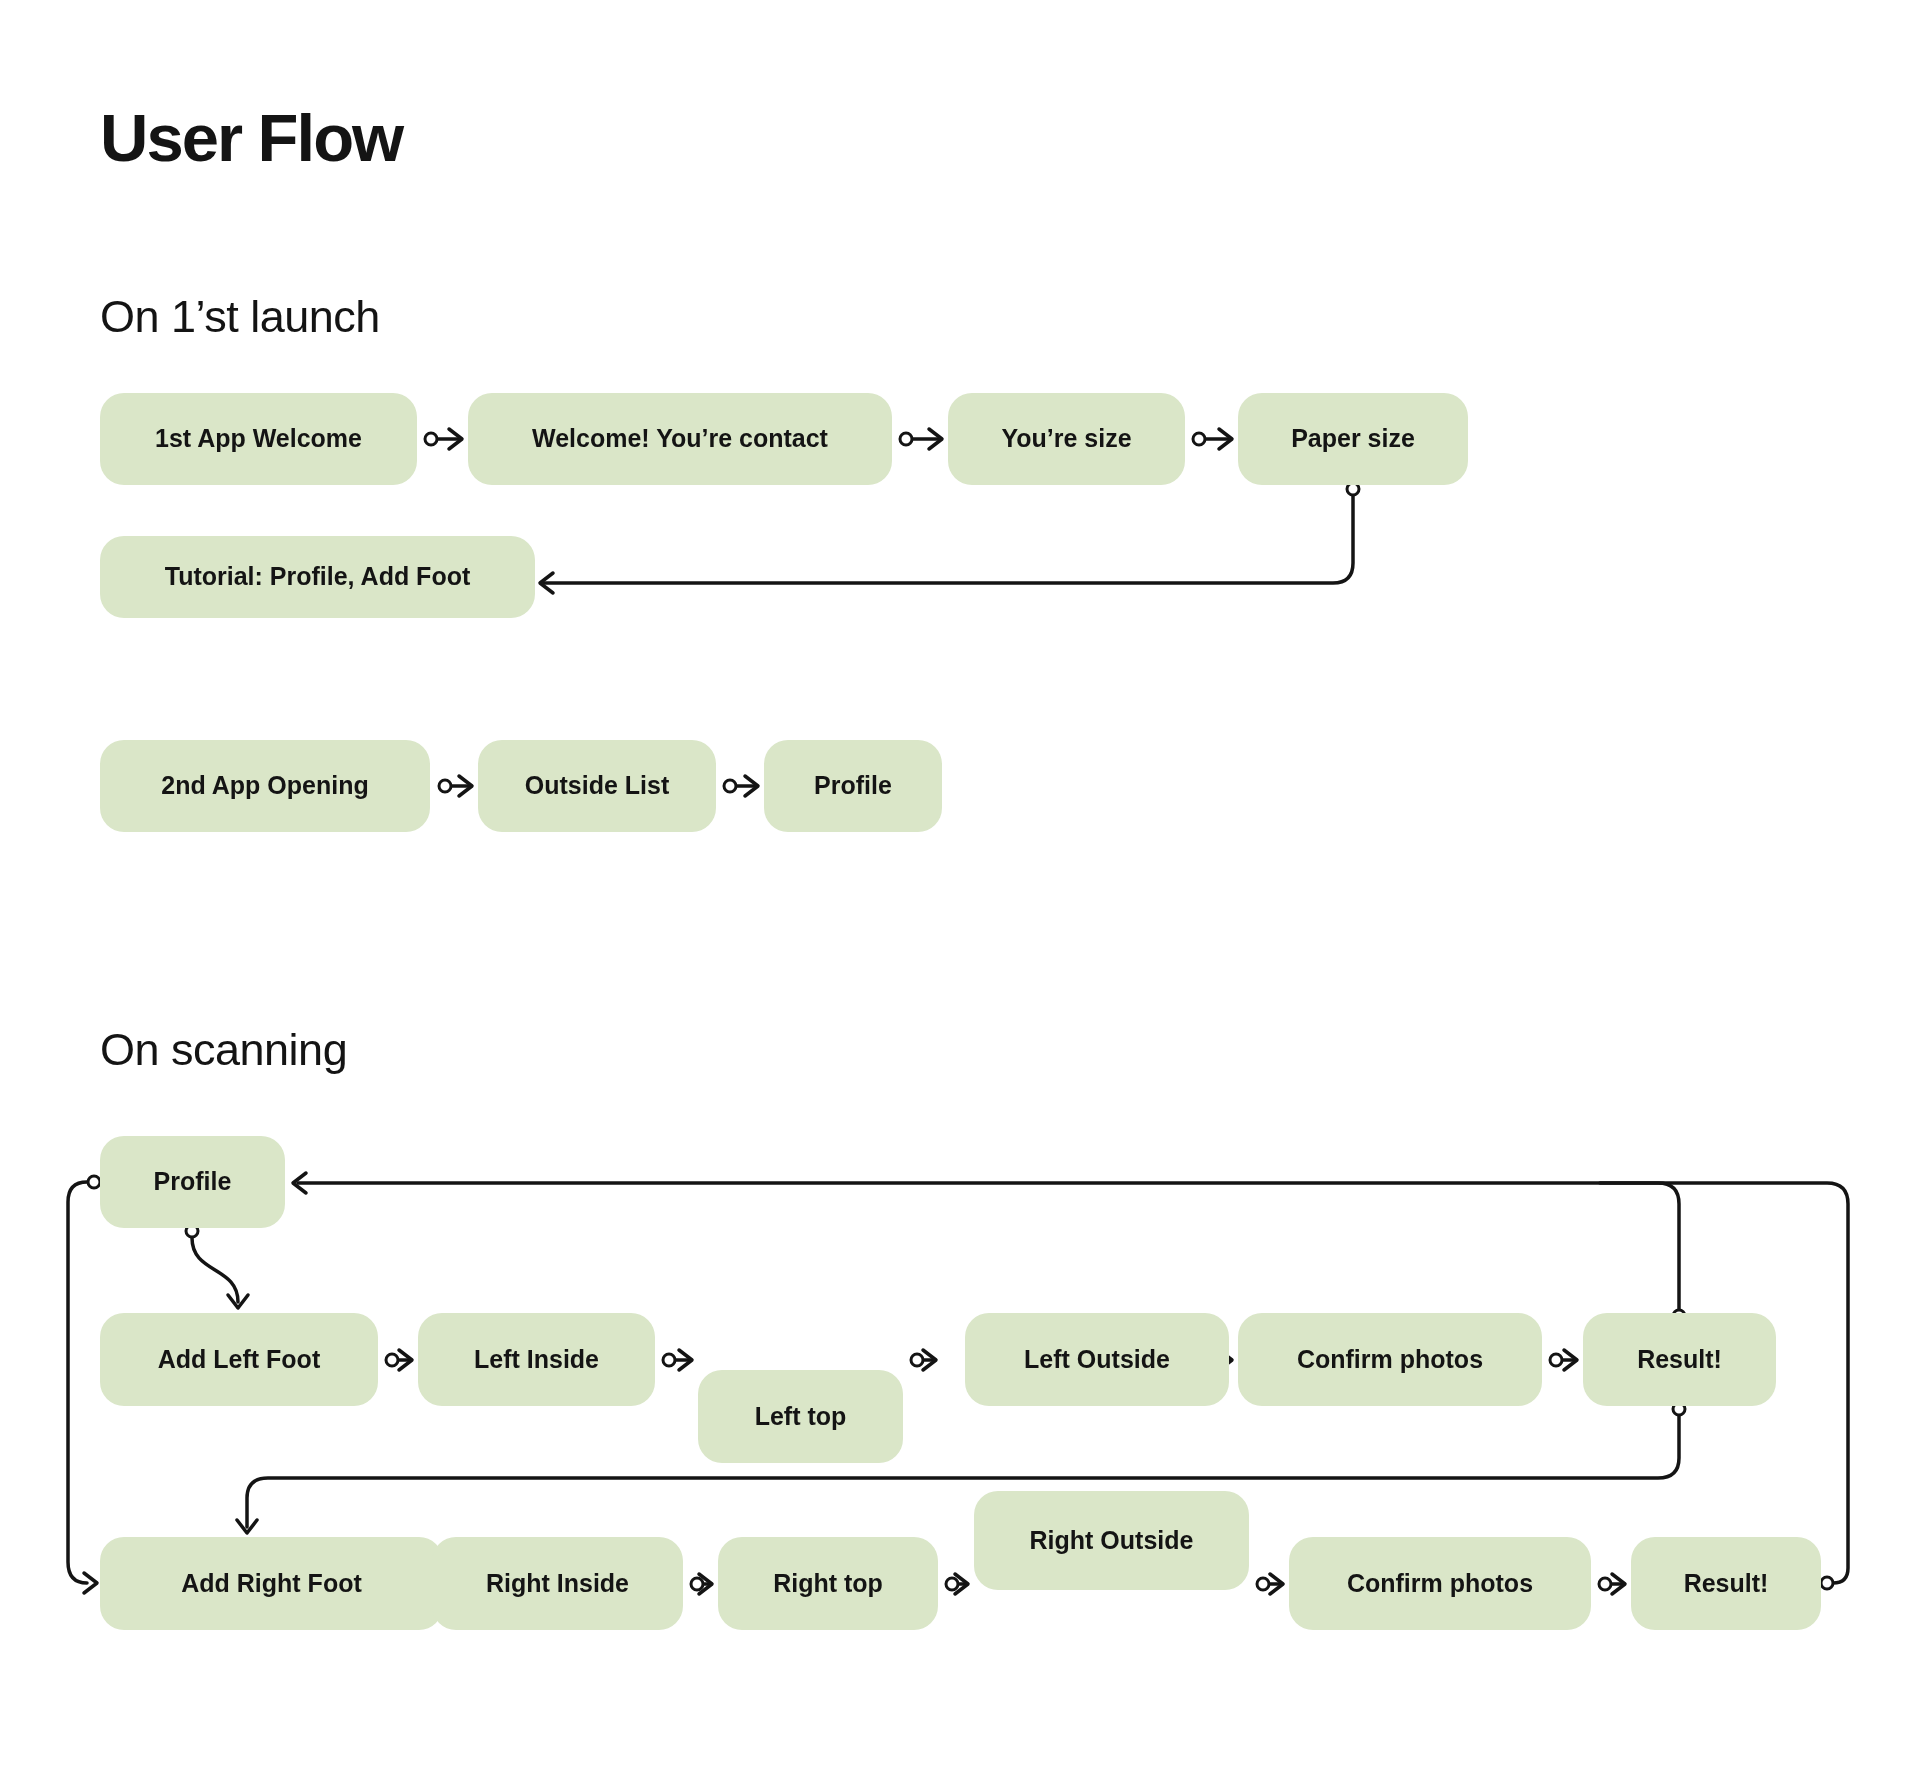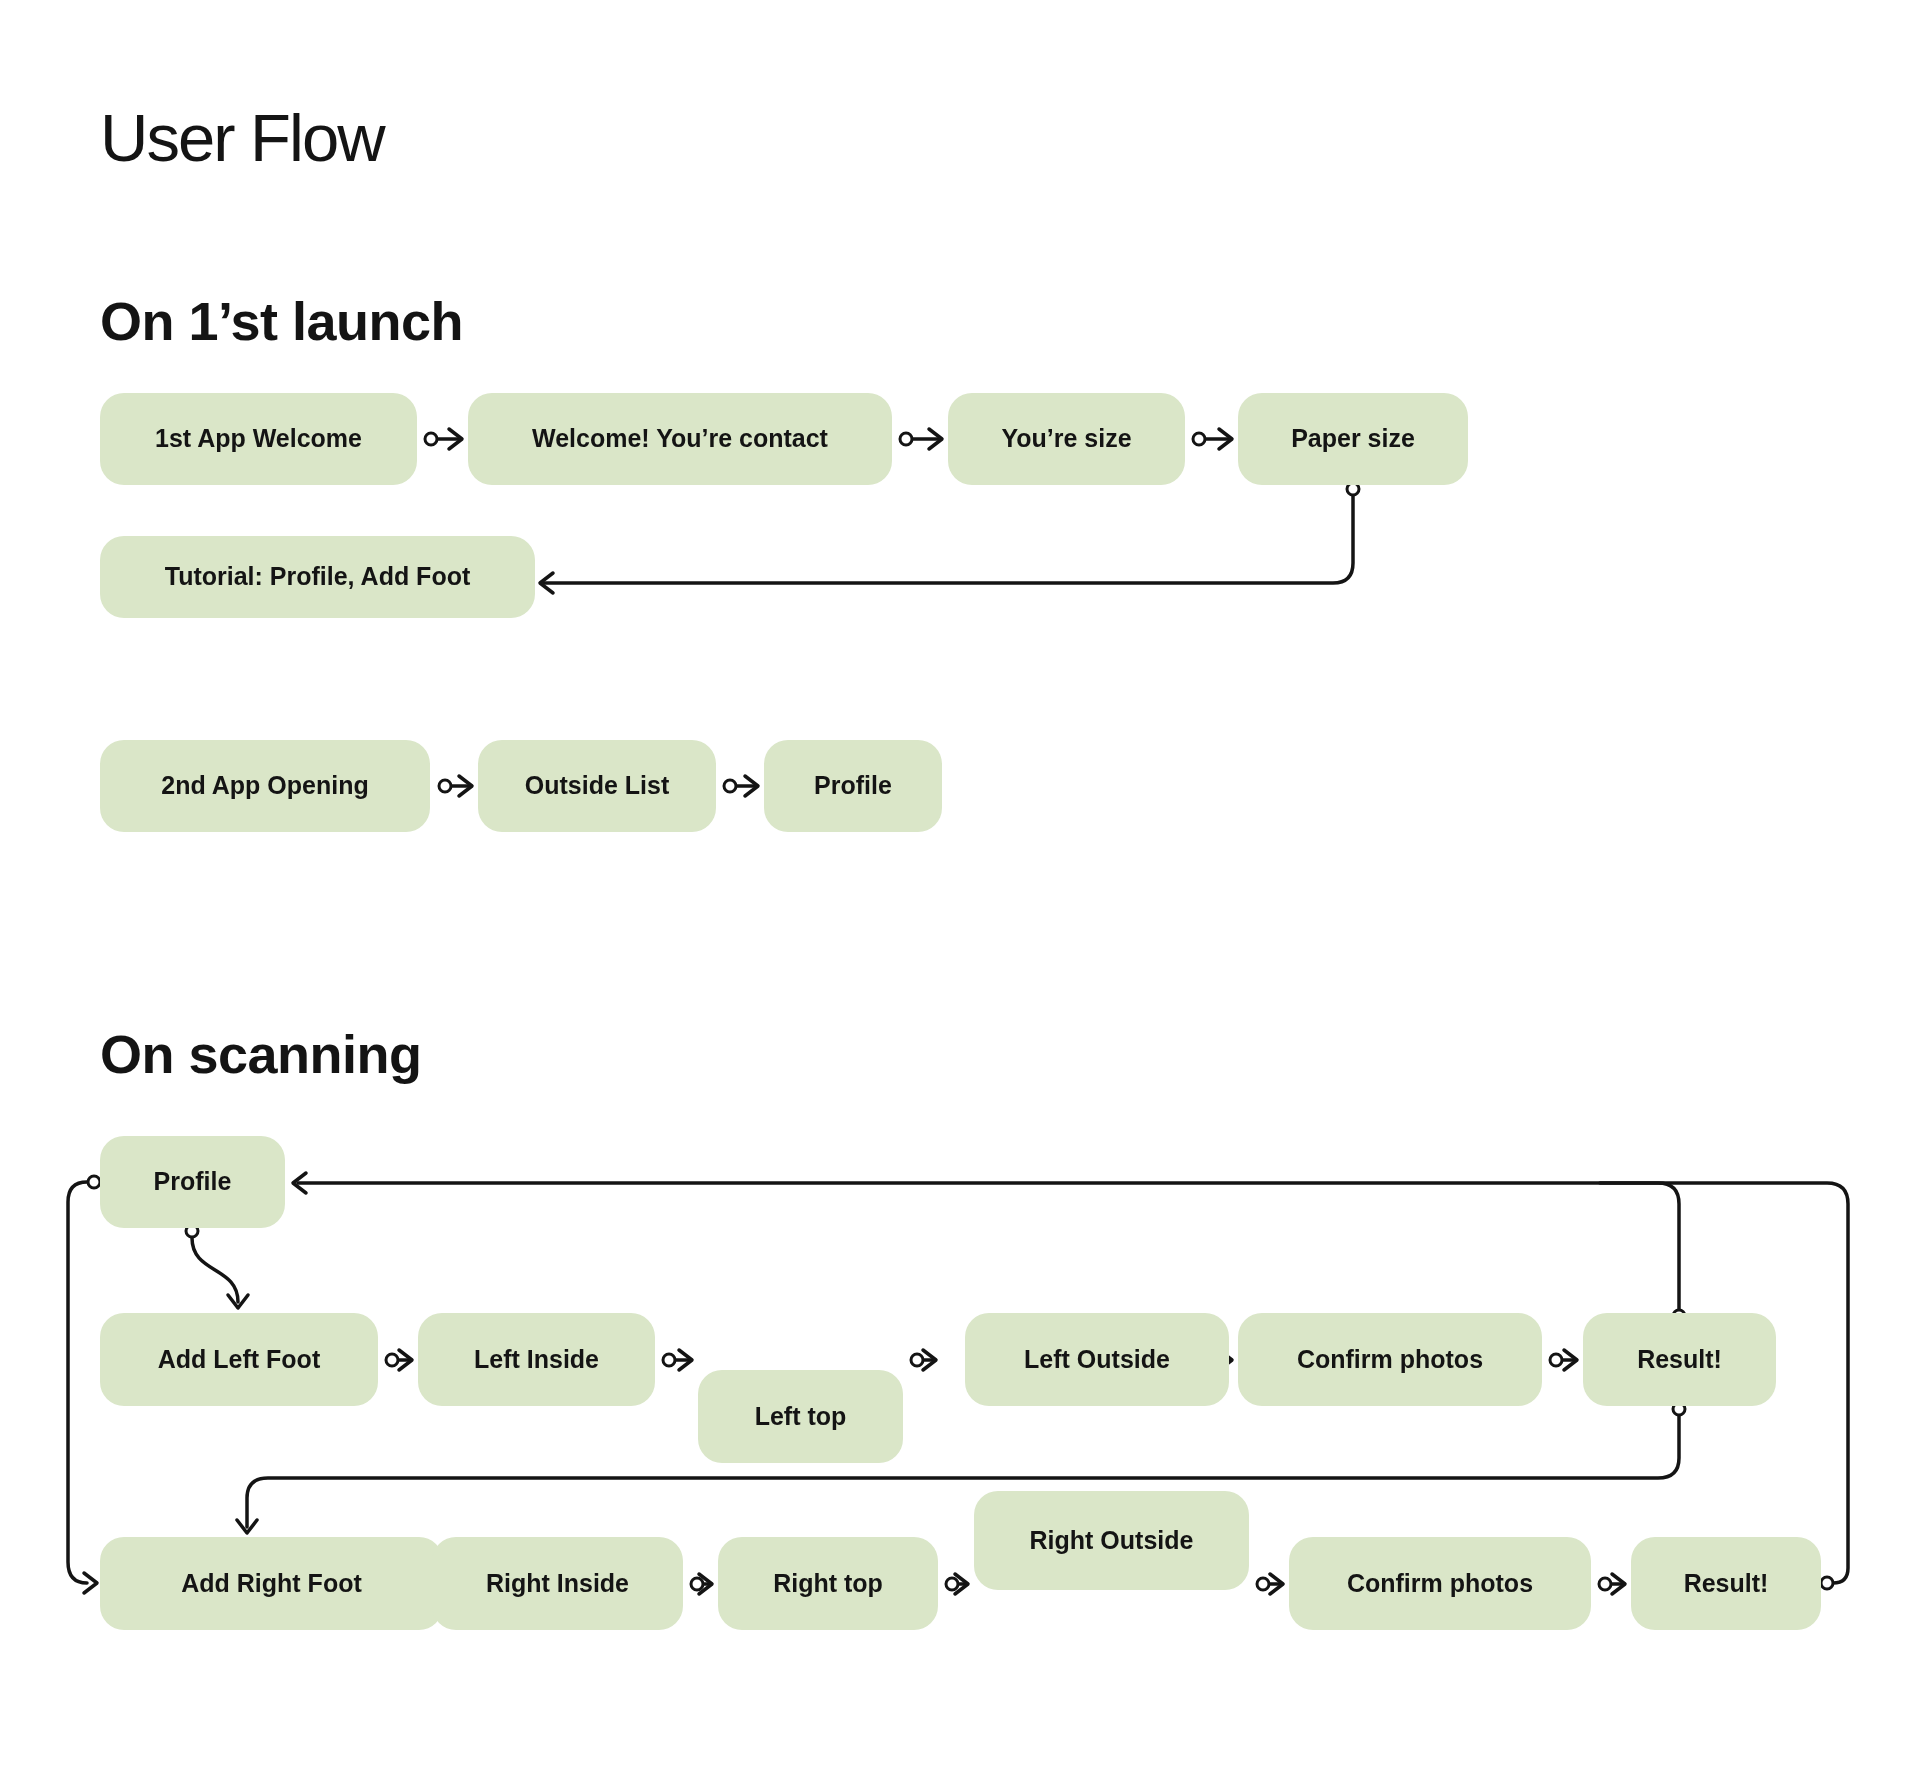--- a/index.html
+++ b/index.html
@@ -15,30 +15,30 @@
     width:1920px;
     height:1788px;
     background:var(--background);
     overflow:hidden;
   }
   .page-title{
     position:absolute;
     left:100px; top:104px;
     margin:0;
     font-size:67px;
-    font-weight:normal;
+    font-weight:bold;
     letter-spacing:-2px;
     line-height:1;
     color:var(--text);
   }
   .section-heading{
     position:absolute;
     margin:0;
-    font-size:54px;
-    font-weight:bold;
+    font-size:45px;
+    font-weight:normal;
     letter-spacing:-0.5px;
     line-height:1;
     color:var(--text);
   }
   .heading-launch{left:100px; top:294px;}
   .heading-scanning{left:100px; top:1027px;}
   .node{
     position:absolute;
     background:var(--node-bg);
     border-radius:24px;

